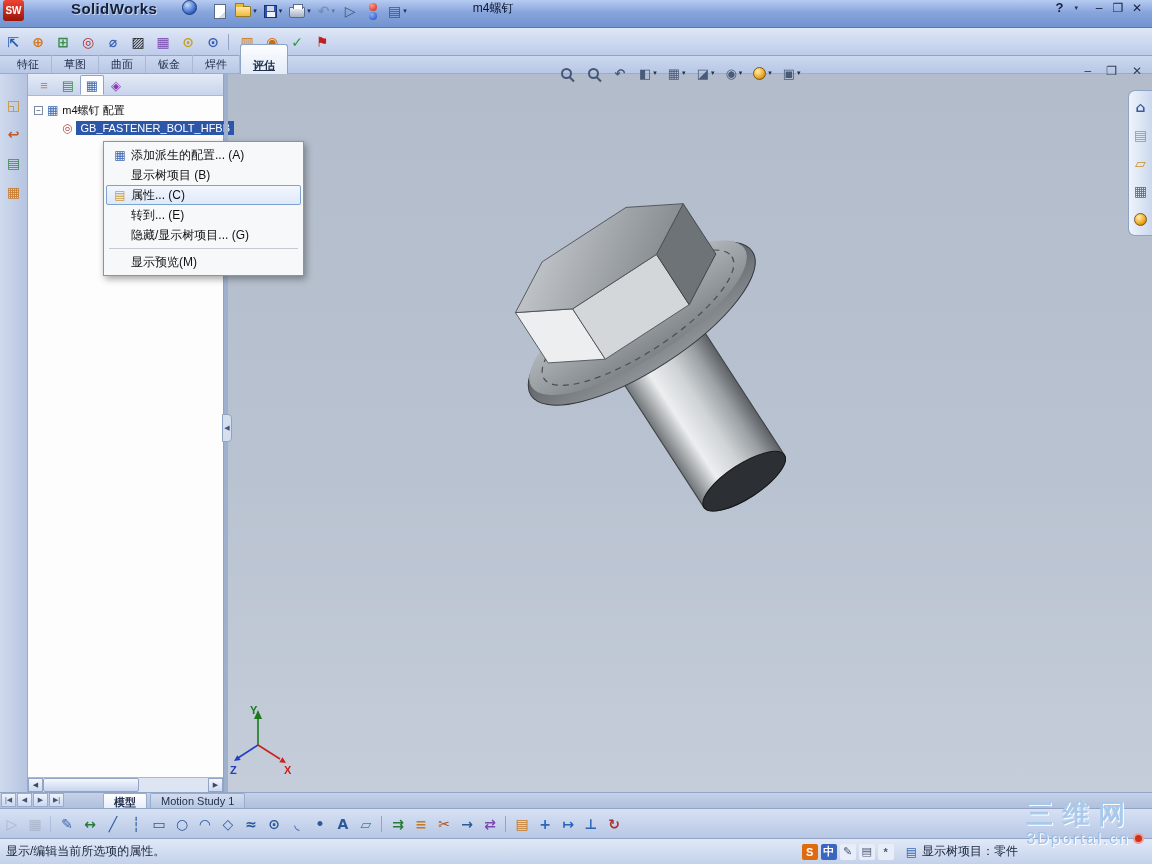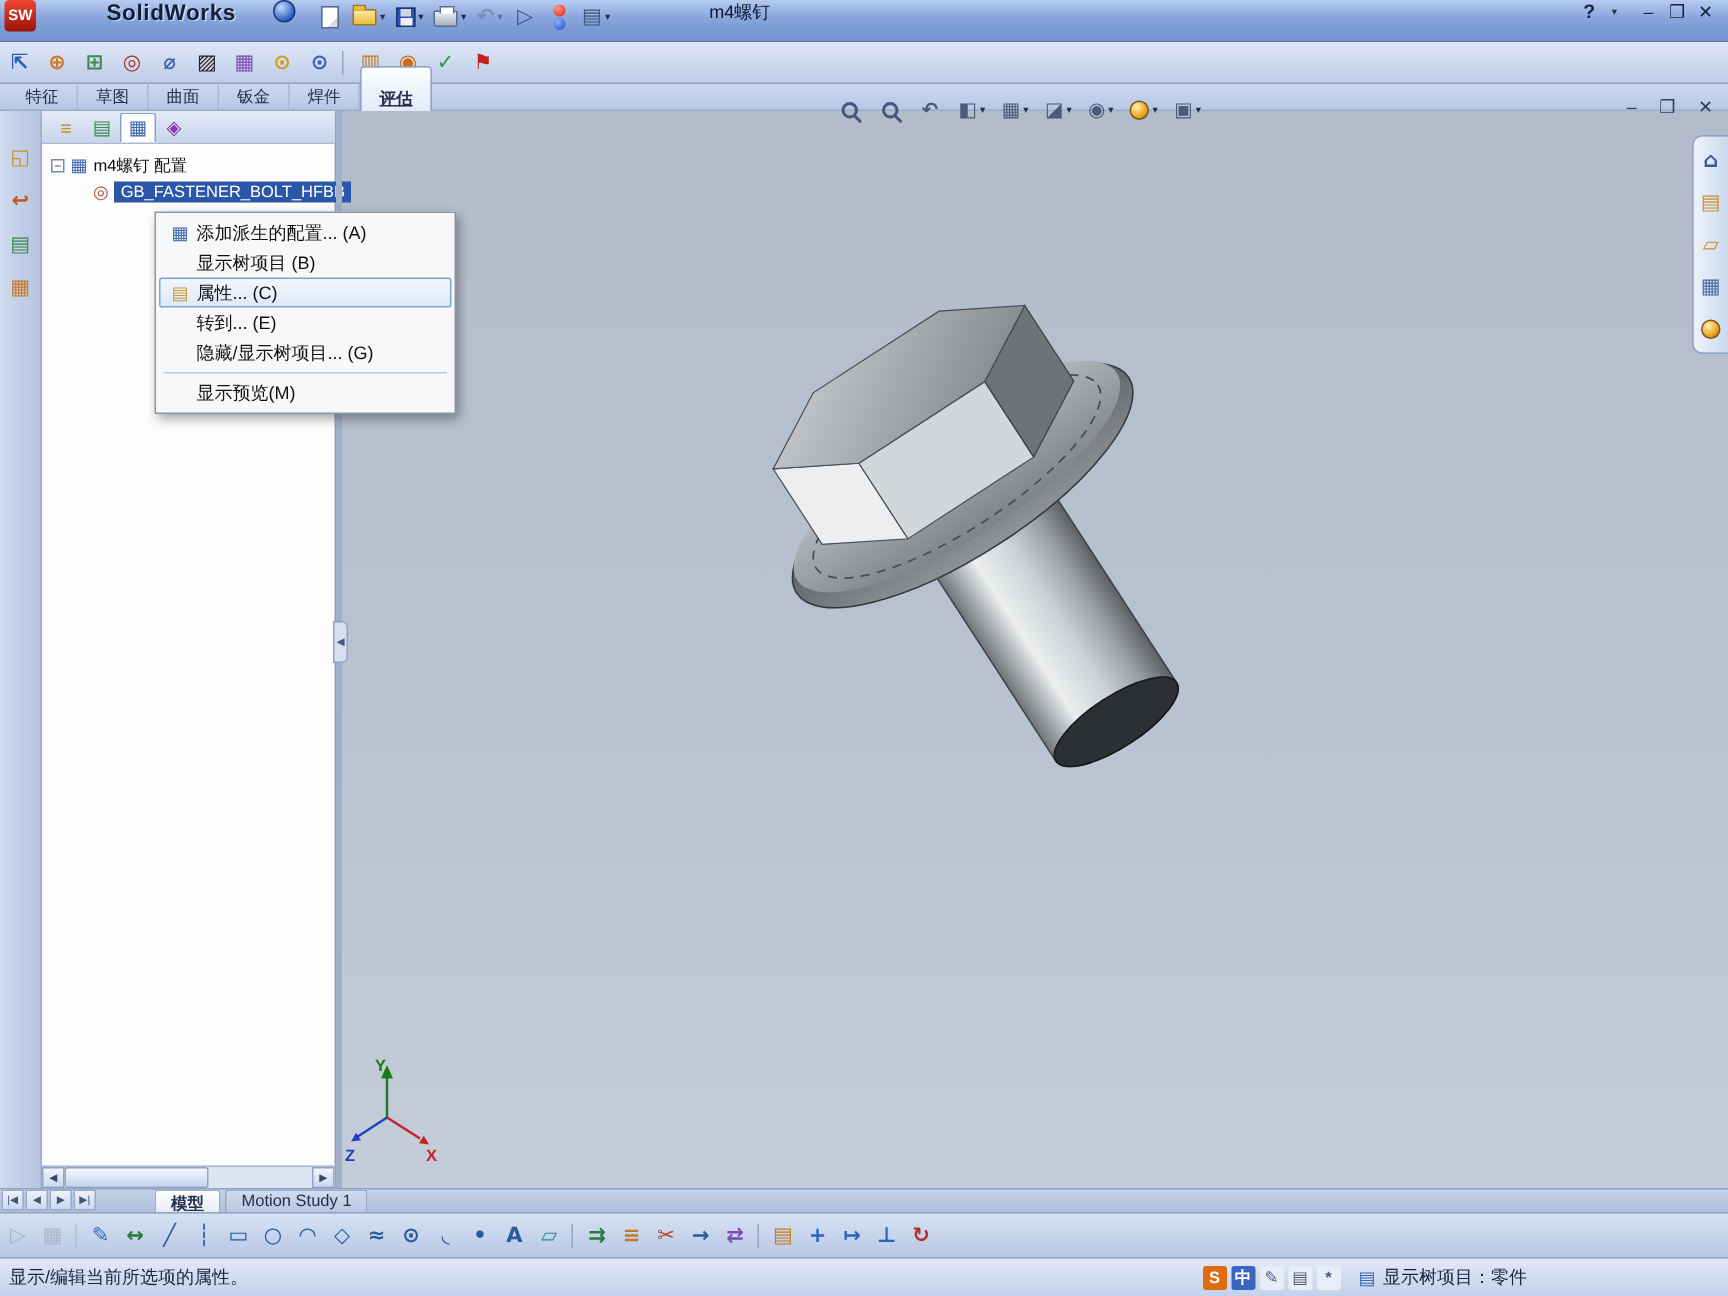--- a/index.html
+++ b/index.html
@@ -552,14 +552,18 @@
         <span class="tray-icon">
           <span class="glyph" style="color: rgb(74, 90, 122);">*</span>
         </span>
       </span>
     <span class="editing">
       <span class="glyph">▤</span>
       <span>显示树项目：零件</span>
     </span>
   </div>
 
+  <div class="watermark">
+    <div class="wm1">三维网</div>
+    <div class="wm2"><span>3Dportal.cn</span><span class="wm-dot"></span></div>
+  </div>
 
 </div>
 
 </body></html>

